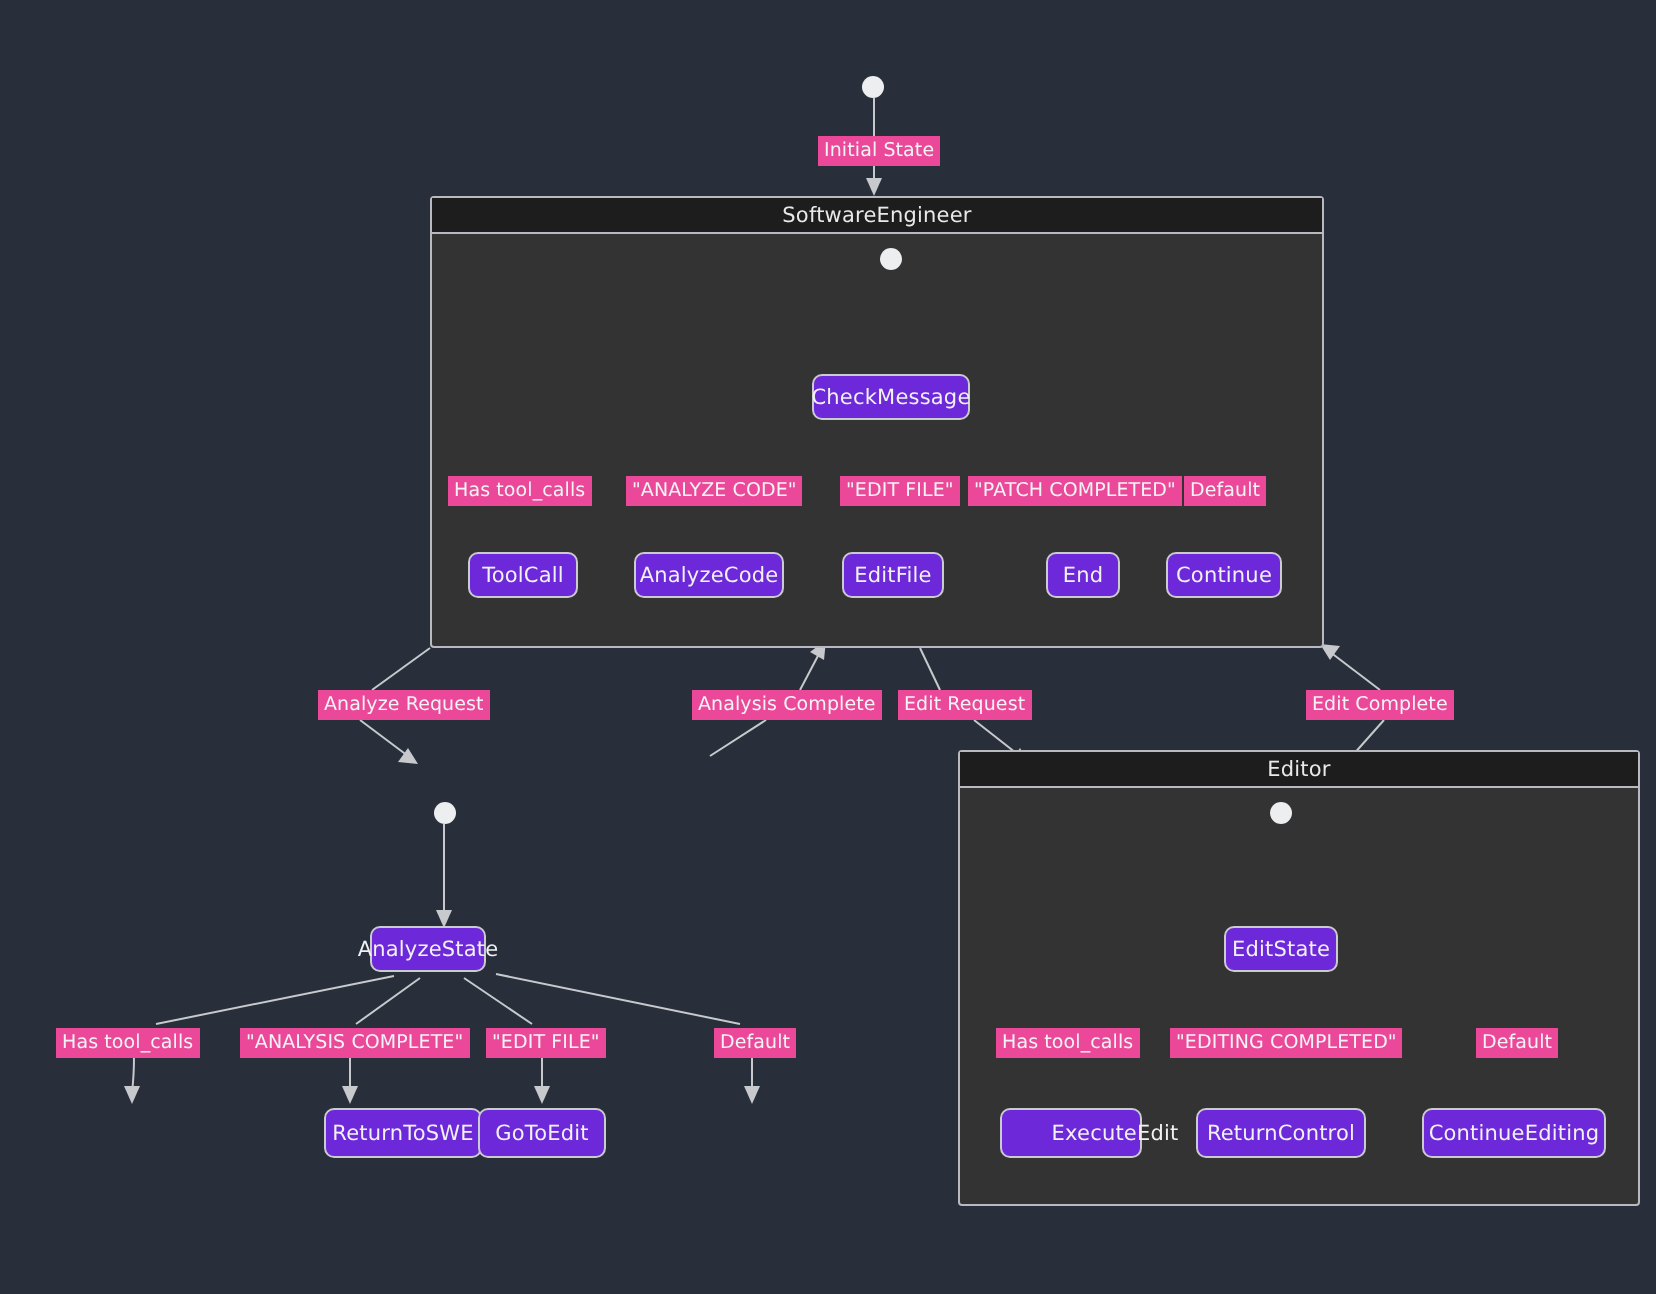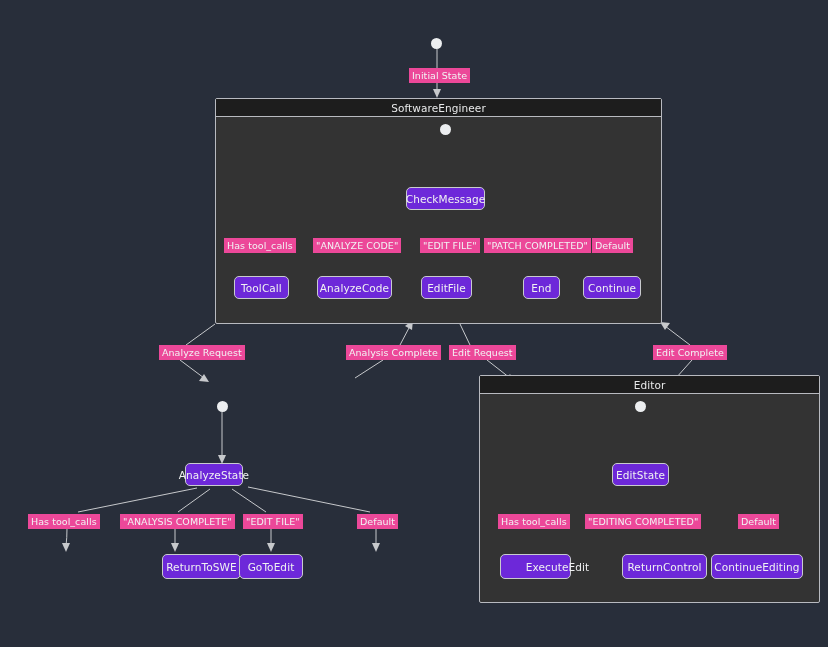--- a/index.html
+++ b/index.html
@@ -212,16 +212,16 @@
     <div class="cluster-title">Editor</div>
   </div>
   <div class="start-node" style="left:635px; top:401px;"></div>
   <div class="node" style="left:612px; top:463px; width:57px; height:23px;">EditState</div>
 
   <div class="edge-label" style="left:498px; top:514px;">Has tool_calls</div>
   <div class="edge-label" style="left:585px; top:514px;">"EDITING COMPLETED"</div>
   <div class="edge-label" style="left:738px; top:514px;">Default</div>
 
   <div class="node" style="left:500px; top:554px; width:71px; height:25px;padding-left:44px;">ExecuteEdit</div>
-  <div class="node" style="left:598px; top:554px; width:85px; height:25px;margin-left:24px;">ReturnControl</div>
+  <div class="node" style="left:598px; top:554px; width:85px; height:25px;">ReturnControl</div>
   <div class="node" style="left:711px; top:554px; width:92px; height:25px;">ContinueEditing</div>
 
 </div>
 
 </body></html>

